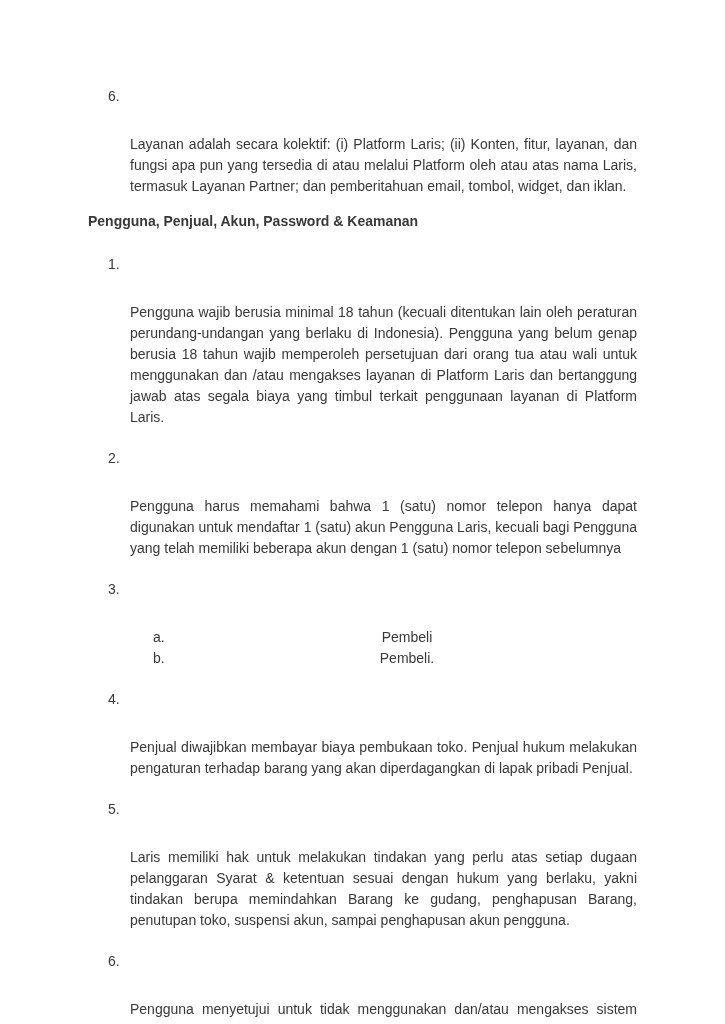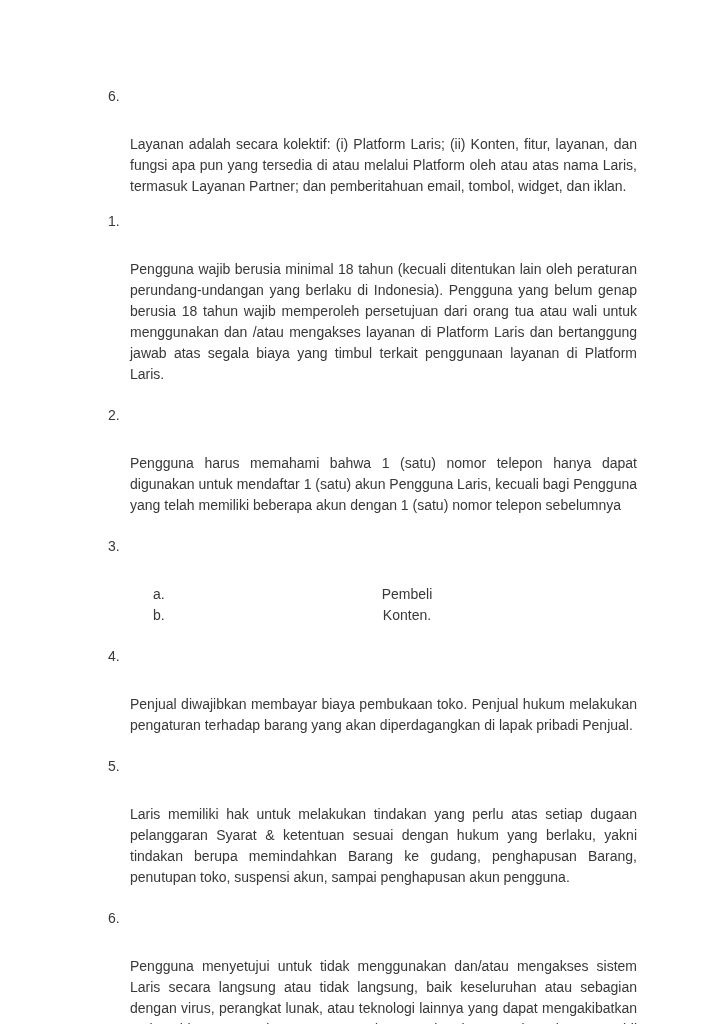--- a/index.html
+++ b/index.html
@@ -64,20 +64,21 @@
 
 <div class="page">
 
   <div class="olist">
     <div class="doc-item continued-item">
       <span class="num">6.</span>
       <span class="body">Layanan adalah secara kolektif: (i) Platform Laris; (ii) Konten, fitur, layanan, dan fungsi apa pun yang tersedia di atau melalui Platform oleh atau atas nama Laris, termasuk Layanan Partner; dan pemberitahuan email, tombol, widget, dan iklan.</span>
     </div>
   </div>
 
+  <h2 class="section-heading">Pengguna, Penjual, Akun, Password &amp; Keamanan</h2>
 
   <div class="olist">
 
     <div class="doc-item">
       <span class="num">1.</span>
       <span class="body">Pengguna wajib berusia minimal 18 tahun (kecuali ditentukan lain oleh peraturan perundang-undangan yang berlaku di Indonesia). Pengguna yang belum genap berusia 18 tahun wajib memperoleh persetujuan dari orang tua atau wali untuk menggunakan dan /atau mengakses layanan di Platform Laris dan bertanggung jawab atas segala biaya yang timbul terkait penggunaan layanan di Platform Laris.</span>
     </div>
 
     <div class="doc-item">
       <span class="num">2.</span>
@@ -87,21 +88,21 @@
     <div class="doc-item">
       <span class="num">3.</span>
       <span class="body">
         <span class="sublist" style="display:block;">
           <span class="sub-item">
             <span class="sub-label">a.</span>
             <span class="sub-body">Pembeli</span>
           </span>
           <span class="sub-item">
             <span class="sub-label">b.</span>
-            <span class="sub-body">Konten.</span>
+            <span class="sub-body">Pembeli.</span>
           </span>
         </span>
       </span>
     </div>
 
     <div class="doc-item">
       <span class="num">4.</span>
       <span class="body">Penjual diwajibkan membayar biaya pembukaan toko. Penjual hukum melakukan pengaturan terhadap barang yang akan diperdagangkan di lapak pribadi Penjual.</span>
     </div>
 

